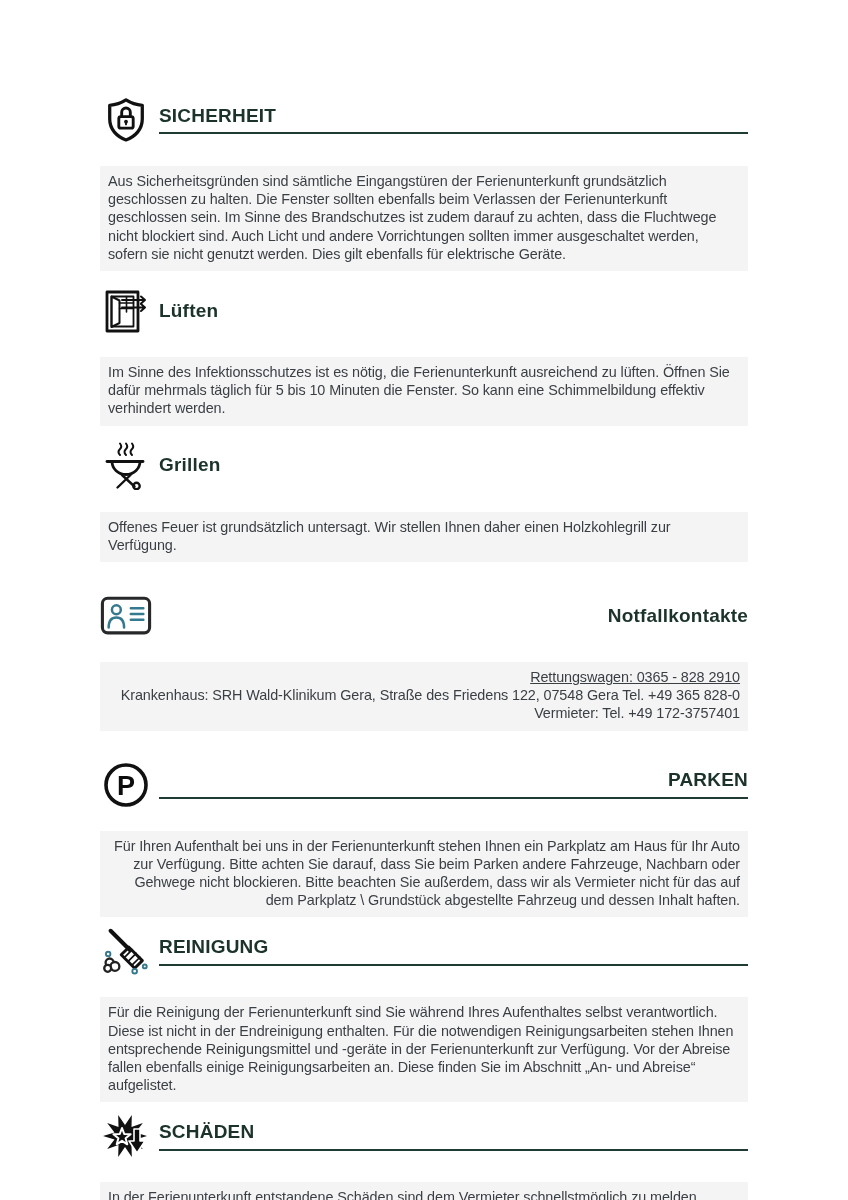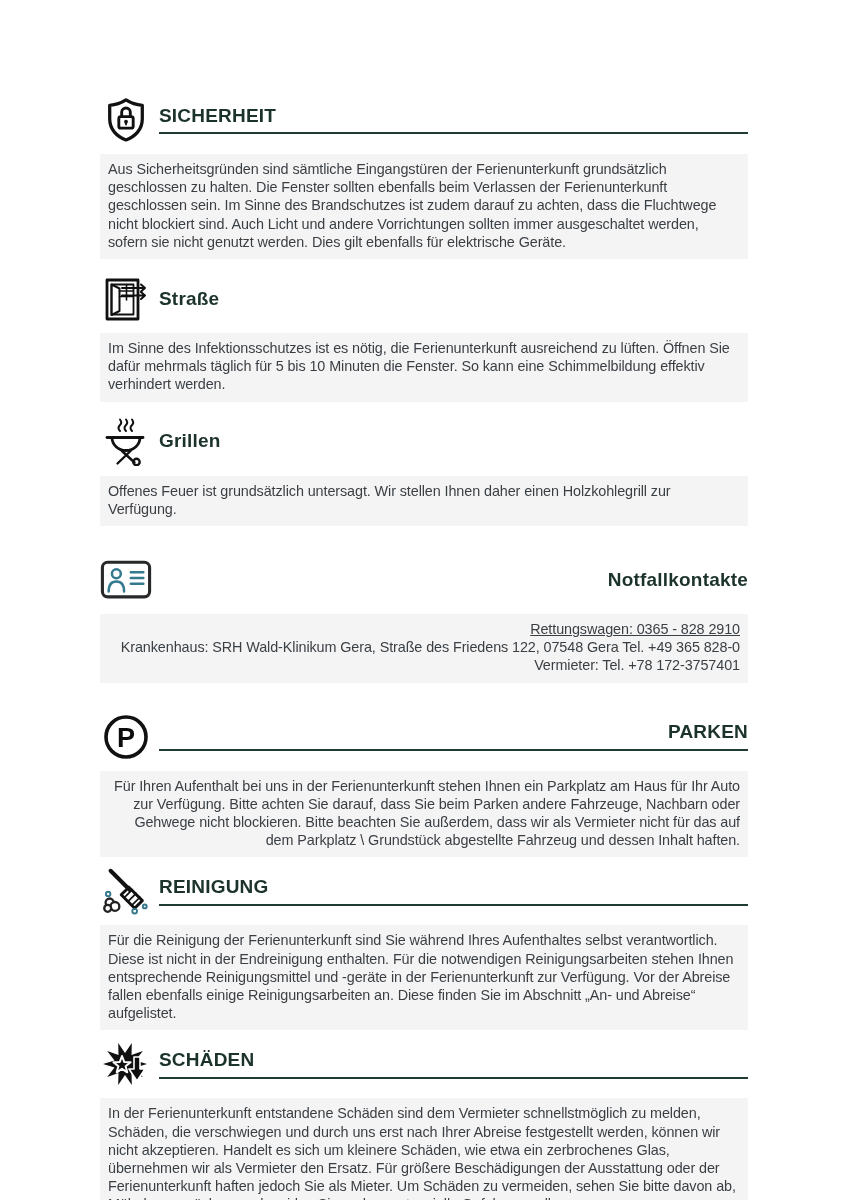--- a/index.html
+++ b/index.html
@@ -17,21 +17,21 @@
   .section{margin-bottom:0;}
   .gap-md{margin-top:14px;}
   .gap-lg{margin-top:28px;text-align:right;}
   .gap-sm{margin-top:8px;}
   .header{display:flex;align-items:center;min-height:52px;}
   .icon-box{width:52px;height:50px;flex:0 0 52px;display:flex;align-items:center;justify-content:center;background:#ffffff;margin-right:7px;}
   .icon-box svg{display:block;}
   .htext{flex:1;}
   .htext h2{font-size:19px;font-weight:700;color:var(--heading);letter-spacing:.2px;line-height:1.1;}
   .htext.major{border-bottom:2.5px solid var(--rule);padding-bottom:6px;align-self:center;}
-  .band{background:var(--band);padding:6px 8px 8px 8px;margin-top:8px;font-size:14.4px;line-height:18.2px;letter-spacing:-0.1px;color:var(--body);}
+  .band{background:var(--band);padding:6px 8px 8px 8px;margin-top:20px;font-size:14.4px;line-height:18.2px;letter-spacing:-0.1px;color:var(--body);}
   .band .line{display:block;}
   .band .line.underlined{text-decoration:underline;}
   svg .ink{stroke:var(--ink);fill:none;stroke-linecap:round;stroke-linejoin:round;}
   svg .ink-fill{fill:var(--ink);stroke:none;}
   svg .teal{stroke:var(--accent);fill:none;stroke-linecap:round;stroke-linejoin:round;}
 </style>
 </head>
 <body>
 
 <div class="page">
@@ -60,21 +60,21 @@
         <svg width="48" height="48" viewBox="0 0 48 48">
           <rect class="ink" stroke-width="2.8" x="5" y="5" width="31" height="39"></rect>
           <rect class="ink" stroke-width="1.8" x="9.5" y="9.5" width="22" height="30"></rect>
           <path class="ink" stroke-width="2" fill="#ffffff" d="M9.5 9.5 L17.5 13.5 V36 L9.5 40 Z"></path>
           <path class="ink" stroke-width="1.6" d="M24.5 9.5 V25 M17.5 16 H31.5 M17.5 21.5 H31.5"></path>
           <path class="ink" stroke-width="2" d="M20 13 H43 M39 9.5 L43 13 L39 16.5"></path>
           <path class="ink" stroke-width="2" d="M20 20.5 H43 M39 17 L43 20.5 L39 24"></path>
         </svg>
       </div>
       <div class="htext">
-        <h2>Straße</h2>
+        <h2>Lüften</h2>
       </div>
     </div>
     <div class="band">Im Sinne des Infektionsschutzes ist es nötig, die Ferienunterkunft ausreichend zu lüften. Öffnen Sie dafür mehrmals täglich für 5 bis 10 Minuten die Fenster. So kann eine Schimmelbildung effektiv verhindert werden.</div>
   </div>
 
   <div class="section gap-md">
     <div class="header">
       <div class="icon-box">
         <svg width="46" height="48" viewBox="0 0 46 48">
           <path class="ink" stroke-width="2" d="M17 13 q-3 -3 0 -6 q2.5 -2.2 0 -5.5"></path>
@@ -103,21 +103,21 @@
           <path class="teal" stroke-width="2.6" d="M32 13 H45 M32 19 H45 M32 25 H45"></path>
         </svg>
       </div>
       <div class="htext">
         <h2>Notfallkontakte</h2>
       </div>
     </div>
     <div class="band">
       <span class="line underlined">Rettungswagen: 0365 - 828 2910</span>
       <span class="line">Krankenhaus: SRH Wald-Klinikum Gera, Straße des Friedens 122, 07548 Gera Tel. +49 365 828-0</span>
-      <span class="line">Vermieter: Tel. +78 172-3757401</span>
+      <span class="line">Vermieter: Tel. +49 172-3757401</span>
     </div>
   </div>
 
   <div class="section gap-lg">
     <div class="header">
       <div class="icon-box">
         <svg width="48" height="48" viewBox="0 0 48 48">
           <circle class="ink" stroke-width="3.6" cx="24" cy="24" r="20"></circle>
           <text x="24" y="33.5" text-anchor="middle" font-family="Liberation Sans, sans-serif" font-size="27" font-weight="bold" fill="#0c0c0c">P</text>
         </svg>

